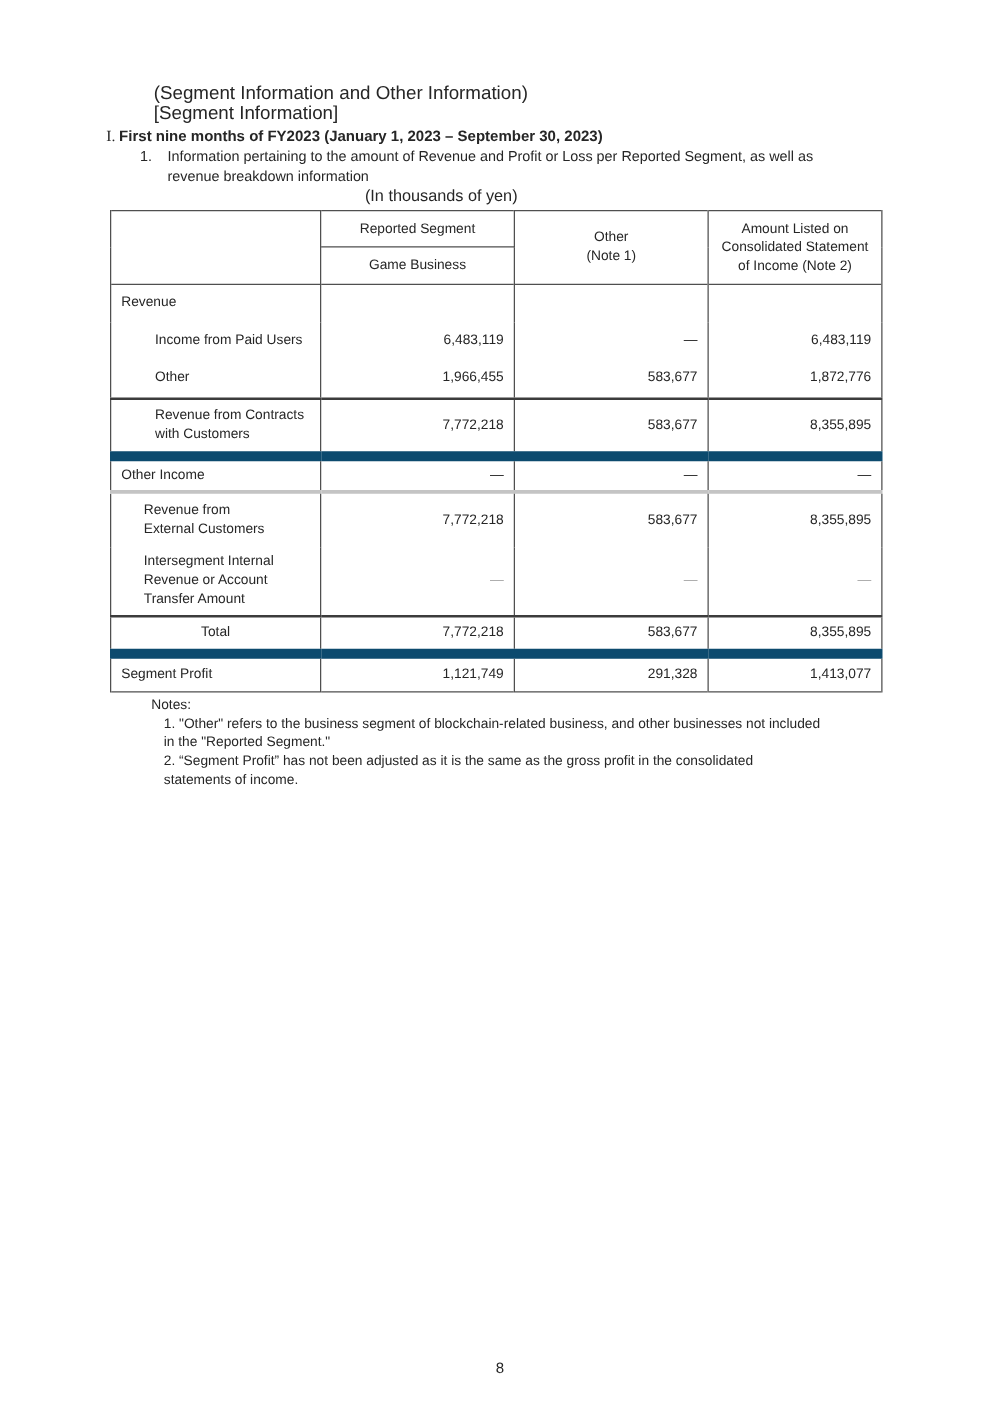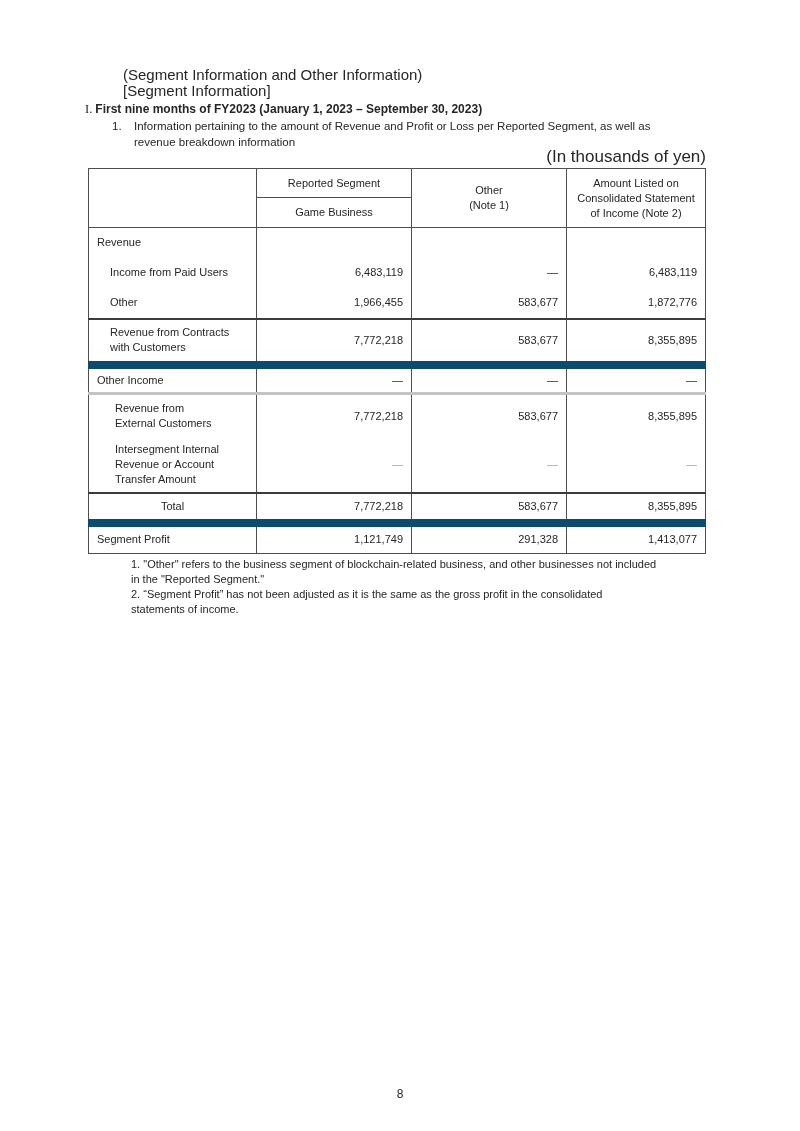--- a/index.html
+++ b/index.html
@@ -11,32 +11,32 @@
   .hdr { margin-left: 123px; font-size: 15px; line-height: 16px; }
 
   .section-heading { margin: 2px 0 0 85px; font-size: 12px; line-height: 16px; }
   .numeral { font-family: "Liberation Serif", "DejaVu Serif", serif; font-weight: 400; font-size: 12.5px; margin-right: 3px; }
   .section-title { font-weight: 700; }
 
   .item { display: flex; margin: 1px 0 0 112px; font-size: 11.5px; line-height: 16px; }
   .item-num { width: 22px; flex: 0 0 22px; }
   .item-text { white-space: pre-line; }
 
-  .unit-note { text-align: right; margin-right: 94px; font-size: 17px; line-height: 14px; margin-top: 0; }
+  .unit-note { text-align: center; margin-right: 94px; font-size: 13px; line-height: 14px; margin-top: 0; }
 
   table.seg { border-collapse: collapse; table-layout: fixed; width: 617px; margin: 4px 0 0 88px;
               border: 1px solid #4f4f4f; }
   col.c1 { width: 168px; } col.c2 { width: 155px; } col.c3 { width: 155px; } col.c4 { width: 139px; }
   table.seg td { border-left: 1px solid #4f4f4f; border-right: 1px solid #4f4f4f;
                  border-top: 0; border-bottom: 0; vertical-align: middle;
                  font-size: 11px; line-height: 15px; }
   td.hc { text-align: center; white-space: pre-line; }
   td.rs-cell { border-bottom: 1px solid #4f4f4f !important; }
   td.lbl { text-align: left; white-space: pre-line; padding-left: 8px; }
-  td.ind1 { padding-left: 21px; }
+  td.ind1 { padding-left: 35px; }
   td.ind2 { padding-left: 26px; }
   td.ctr { padding-left: 0; text-align: center; }
   td.val { text-align: right; padding-right: 8px; }
   td.muted { color: #a8a8a8; }
 
   tr.bt-thin  td { border-top: 1px solid #4f4f4f; }
   tr.bt-dark  td { border-top: 2px solid #3c3c3c; }
   tr.bt-gray  td { border-top: 8px solid #0c4a6e; }
   tr.bt-light td { border-top: 3px solid #c4c4c4; }
 
@@ -158,20 +158,21 @@
           <td class="lbl">Segment Profit</td>
           <td class="val">1,121,749</td>
           <td class="val">291,328</td>
           <td class="val">1,413,077</td>
         </tr>
 
       </tbody>
     </table>
 
     <div class="notes-block">
+      <div class="notes-label">Notes:</div>
       <div class="note">1. "Other" refers to the business segment of blockchain-related business, and other businesses not included
 in the "Reported Segment."</div>
       <div class="note">2. “Segment Profit” has not been adjusted as it is the same as the gross profit in the consolidated
 statements of income.</div>
     </div>
 
   </div>
 
   <div class="page-number">8</div>
 </div>

